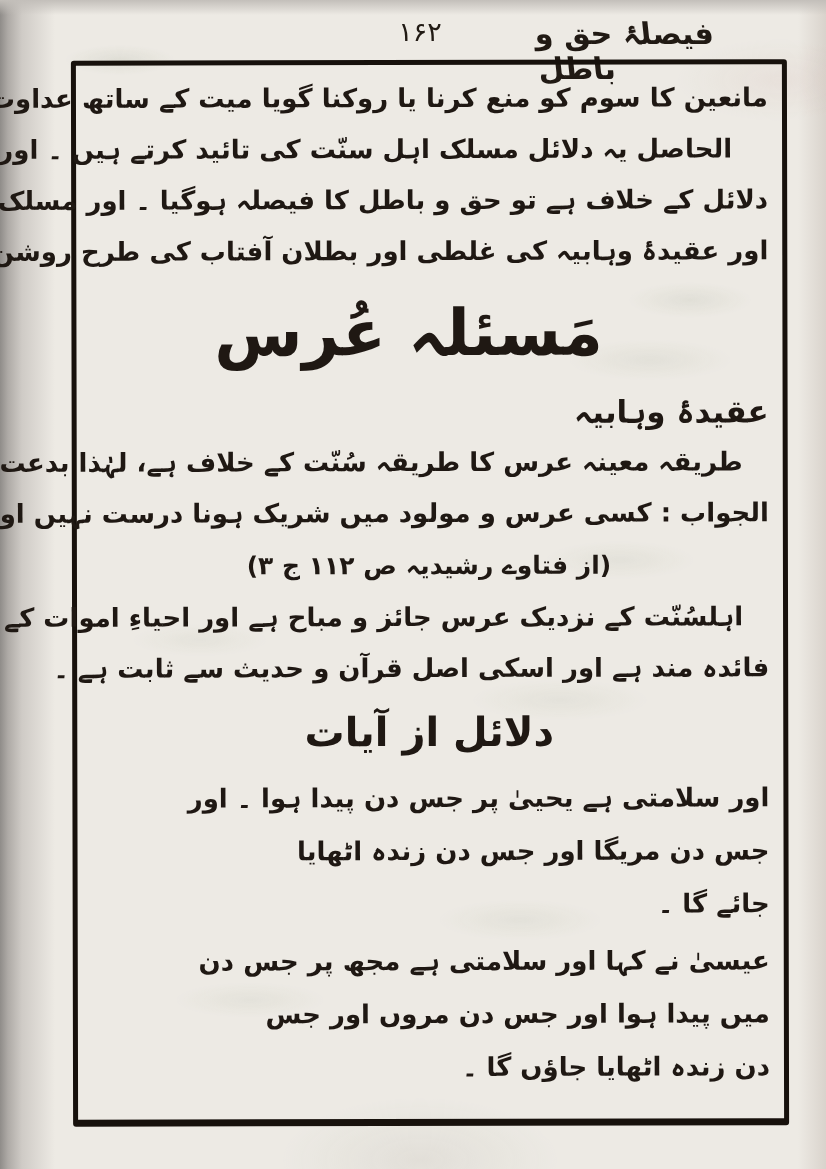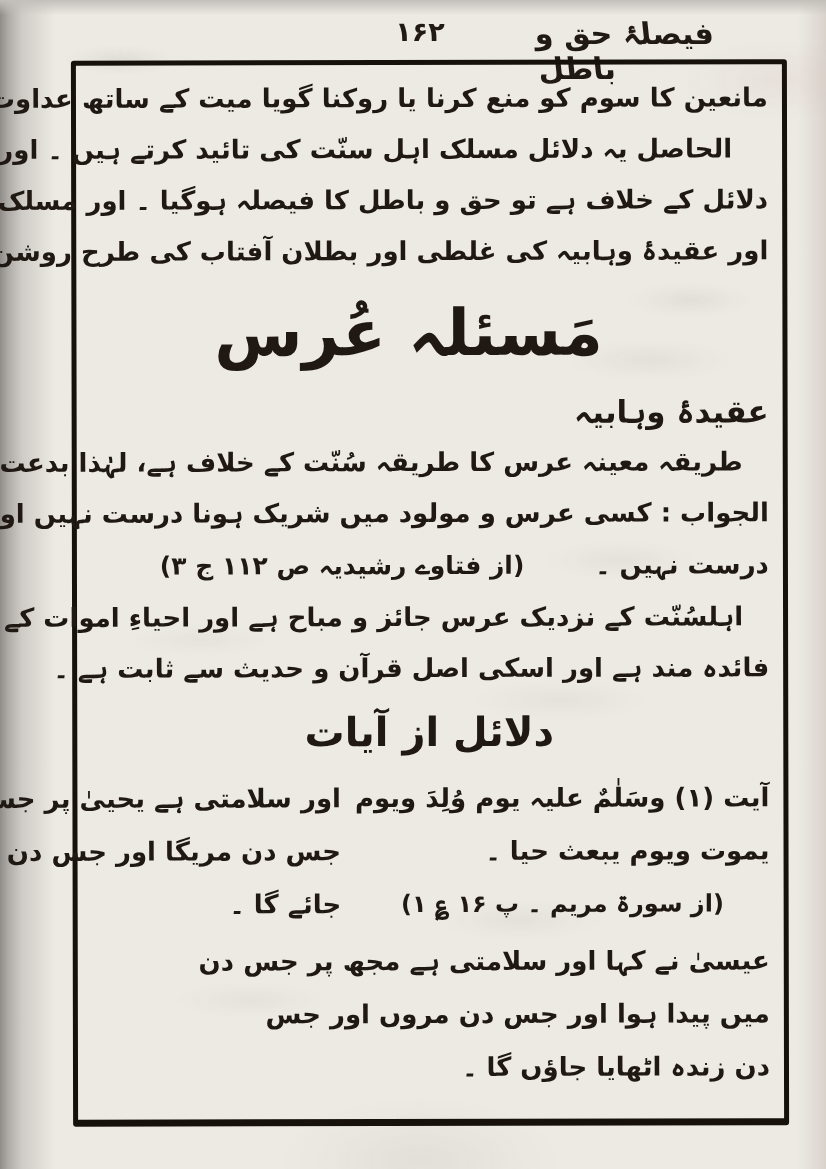--- a/index.html
+++ b/index.html
@@ -47,21 +47,21 @@
       radial-gradient(200px 90px at 420px 1160px, rgba(190,185,178,.25), rgba(190,185,178,0) 70%);
   }
   
   .hdr-title{
     position:absolute;top:16px;right:40px;width:250px;
     font-size:30px;font-weight:700;text-align:left;
     transform:skewX(6deg);
   }
   .hdr-page-number{
     position:absolute;top:16px;left:375px;width:90px;
-    font-size:27px;font-weight:700;text-align:center;letter-spacing:2px;
+    font-size:27px;font-weight:400;text-align:center;letter-spacing:2px;
   }
   
   .frame{
     position:absolute;left:72px;top:60px;width:716px;height:1066px;
     border:5px solid #17110c;
     border-bottom-width:7px;
     box-sizing:border-box;
     border-radius:3px;
     transform:rotate(-.12deg);
     padding:8px 14px 4px 12px;
@@ -114,35 +114,29 @@
     <div class="bline">دلائل کے خلاف ہے تو حق و باطل کا فیصلہ ہوگیا ۔ اور مسلک اہل سنّت کی صحت و حقانیت</div>
     <div class="bline center">اور عقیدۂ وہابیہ کی غلطی اور بطلان آفتاب کی طرح روشن ہوگیا ۔</div>
 
     <div class="h-main">مَسئلہ عُرس</div>
 
     <div class="h-sub">عقیدۂ وہابیہ</div>
 
     <div class="bline indent-sm">طریقہ معینہ عرس کا طریقہ سُنّت کے خلاف ہے، لہٰذا بدعت ہی (از فتاویٰ رشیدیہ ص ۵۸ ج ۱)</div>
     <div class="bline">الجواب : کسی عرس و مولود میں شریک ہونا درست نہیں اور کوئی ساعِ عرس و مولود</div>
     <div class="split-line">
-      <span>درست نہیں ۔</span>
       <span class="left-part">(از فتاوے رشیدیہ ص ۱۱۲ ج ۳)</span>
     </div>
 
     <div class="bline indent-sm">اہلسُنّت کے نزدیک عرس جائز و مباح ہے اور احیاءِ اموات کے لئے</div>
     <div class="bline center">فائدہ مند ہے اور اسکی اصل قرآن و حدیث سے ثابت ہے ۔</div>
 
     <div class="h-ayat">دلائل از آیات</div>
 
     <div class="ayat-row">
-      <div>
-        <div class="aline">آیت (۱) وسَلٰمٌ علیہ یوم وُلِدَ ویوم</div>
-        <div class="aline">یموت ویوم یبعث حیا ۔</div>
-        <div class="cite">(از سورۃ مریم ۔ پ ۱۶ ؏ ۱)</div>
-      </div>
       <div>
         <div class="tline">اور سلامتی ہے یحییٰ پر جس دن پیدا ہوا ۔ اور</div>
         <div class="tline">جس دن مریگا اور جس دن زندہ اٹھایا</div>
         <div class="tline">جائے گا ۔</div>
       </div>
     </div>
 
     <div class="ayat-row">
       <div>
         <div class="tline">عیسیٰ نے کہا اور سلامتی ہے مجھ پر جس دن</div>

